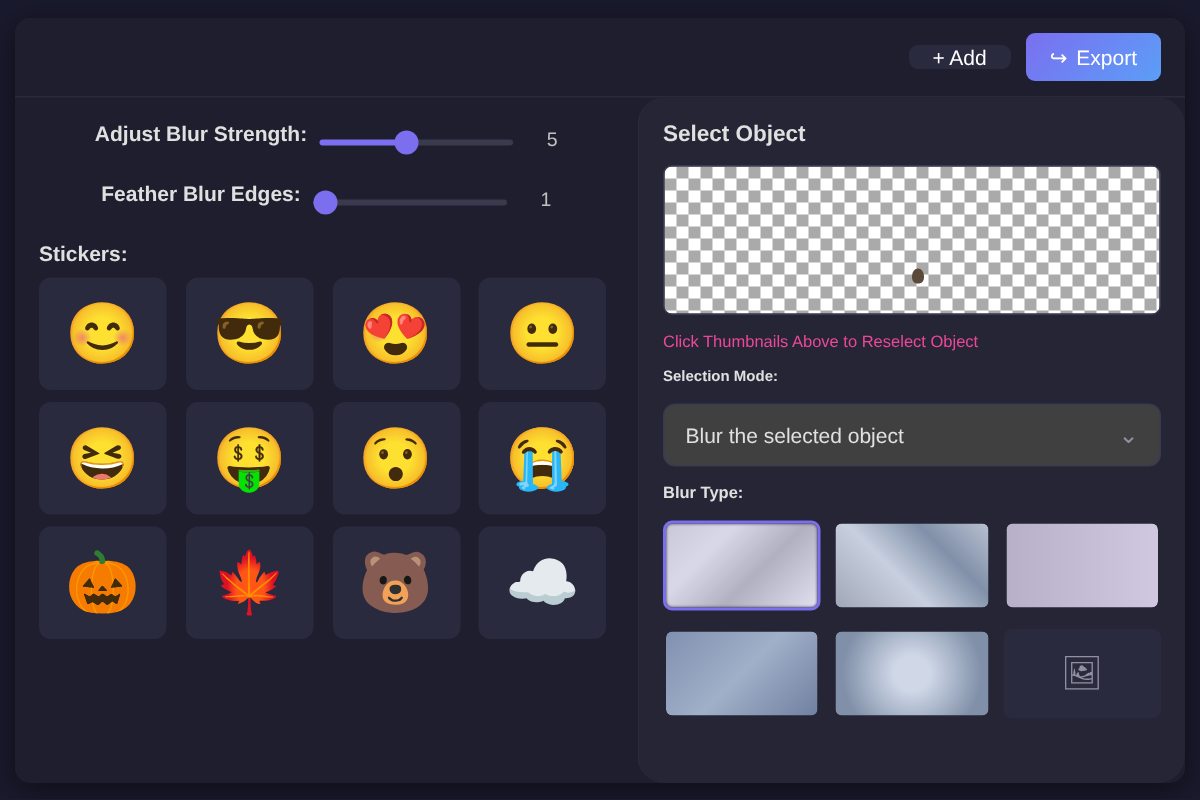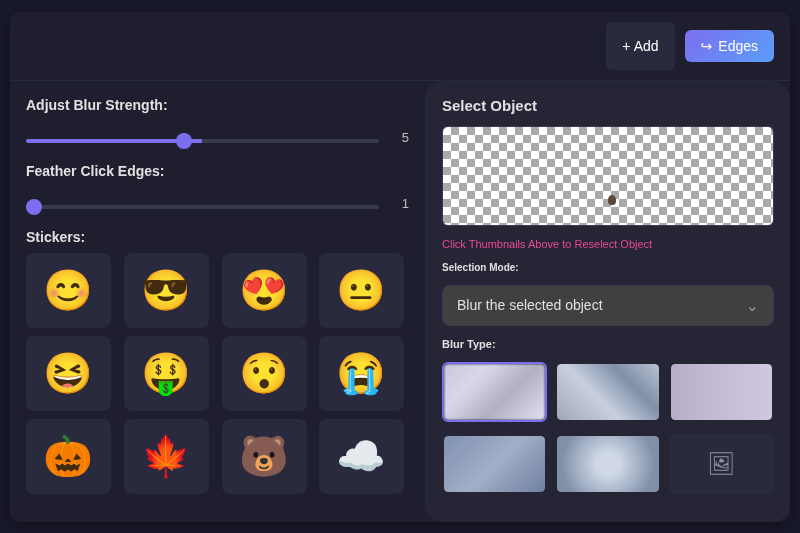--- a/index.html
+++ b/index.html
@@ -30,21 +30,21 @@
       padding: 10px 16px;
       background: #1e1e2e;
       gap: 10px;
       border-bottom: 1px solid #2a2a3e;
     }
     .btn-add {
       background: #2a2a3e;
       color: #fff;
       border: none;
       border-radius: 6px;
-      padding: 16px 16px;
+      padding: 0 16px;
       cursor: pointer;
       font-size: 14px;
       display: flex;
       align-items: center;
       gap: 6px;
     }
     .btn-export {
       background: linear-gradient(135deg, #7b6ff0, #5b9ef7);
       color: #fff;
       border: none;
@@ -82,21 +82,21 @@
       border-radius: 18px;
     }
     .section-label {
       color: #e0e0e0;
       font-size: 14px;
       font-weight: 600;
       margin-bottom: 8px;
     }
     .slider-container {
       display: flex;
-      flex-direction: column;
+      flex-direction: row;
       gap: 8px;
       justify-content: center;
     }
     .slider-row {
       display: flex;
       align-items: center;
       gap: 10px;
     }
     .slider-wrapper {
       flex: 1;
@@ -257,40 +257,40 @@
   </style>
 </head>
 <body>
 
 <div class="app-container">
 
   <div class="top-bar">
     <button class="btn-add">+ Add</button>
     <button class="btn-export">
       <span>↪</span>
-      <span>Edges</span>
+      <span>Export</span>
     </button>
   </div>
 
   <div class="main-content">
 
     <div class="left-panel">
 
       <div class="slider-container">
         <div class="section-label">Adjust Blur Strength:</div>
         <div class="slider-row">
           <div class="slider-wrapper">
             <input type="range" class="blur-strength" min="1" max="10" value="5" style="">
           </div>
           <span class="slider-value">5</span>
         </div>
       </div>
 
       <div class="slider-container">
-        <div class="section-label">Feather Click Edges:</div>
+        <div class="section-label">Feather Blur Edges:</div>
         <div class="slider-row">
           <div class="slider-wrapper">
             <input type="range" class="feather-blur" min="1" max="10" value="1" style="">
           </div>
           <span class="slider-value">1</span>
         </div>
       </div>
 
       <div>
         <div class="section-label">Stickers:</div>

